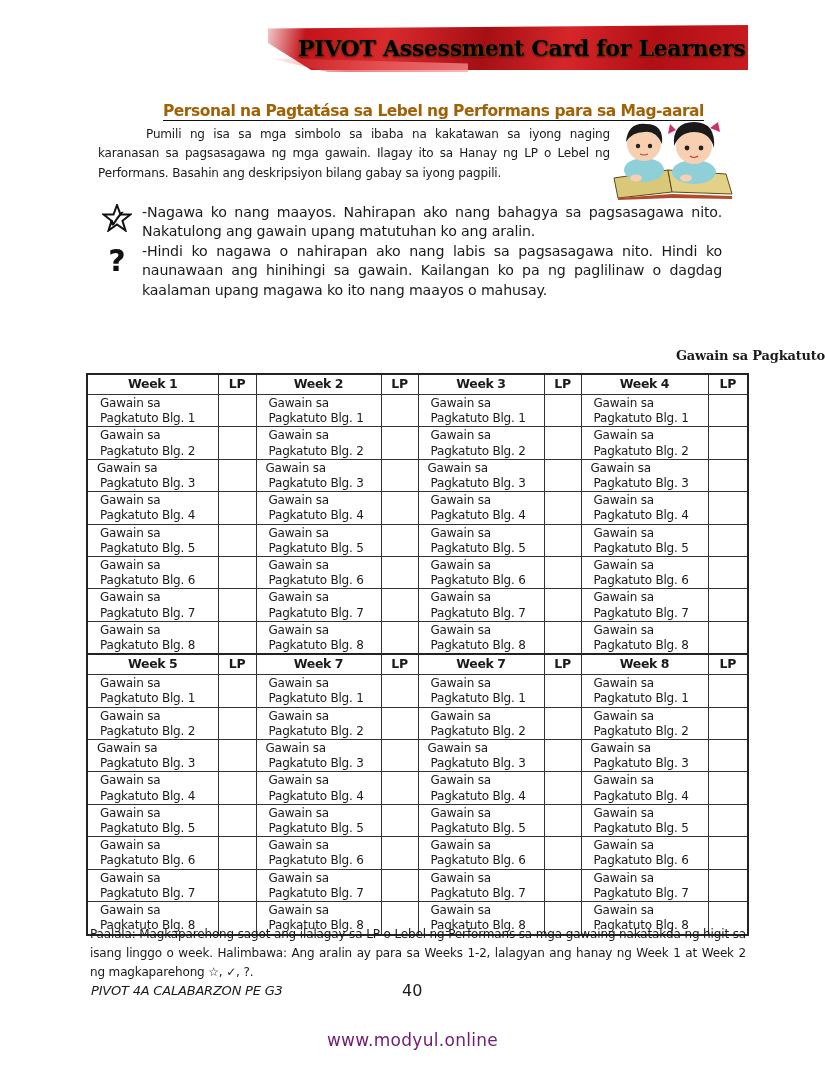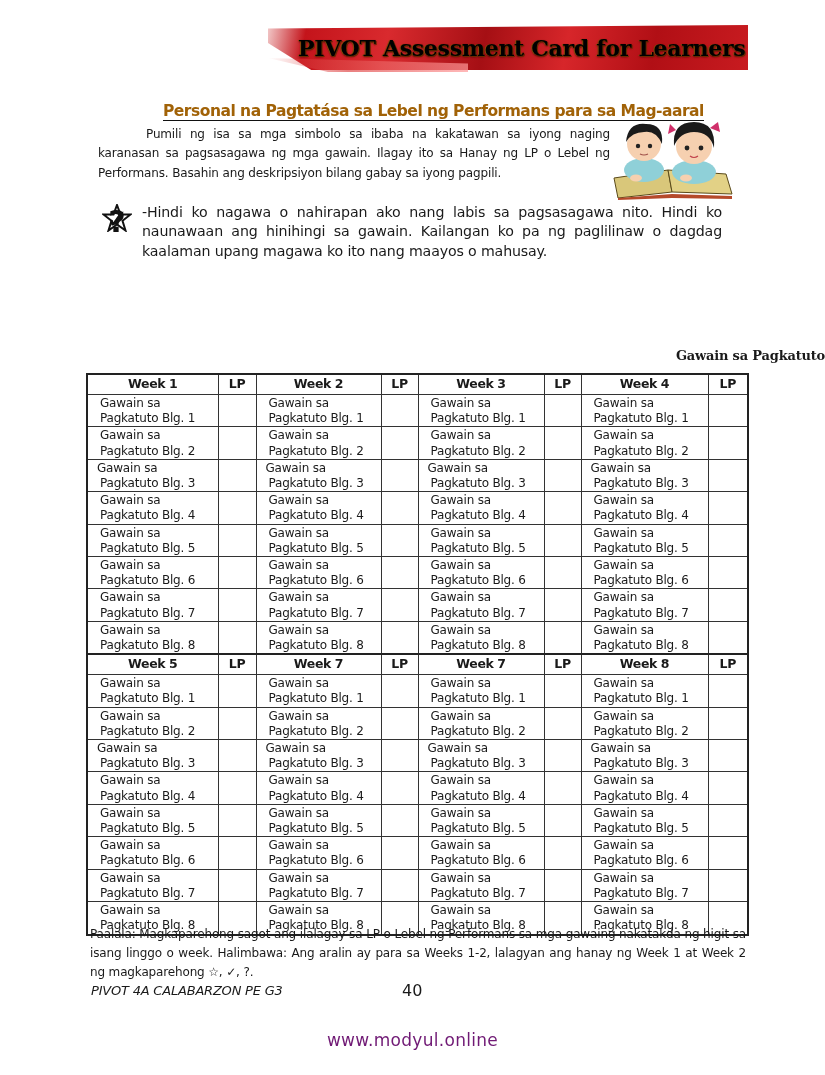--- a/index.html
+++ b/index.html
@@ -96,20 +96,21 @@
 <div class="legend">
   <div class="legend-item">
     <span class="legend-icon">
       <svg width="30" height="28" viewBox="0 0 30 28">
           <polygon points="15,1 18.5,10.5 28.5,10.5 20.5,16.8 23.5,26.5 15,20.5 6.5,26.5 9.5,16.8 1.5,10.5 11.5,10.5" fill="none" stroke="#111" stroke-width="2"></polygon>
         </svg>
     </span>
   </div>
   <div class="legend-item">
     <span class="legend-icon check">✓</span>
+    <span>-Nagawa ko nang maayos. Nahirapan ako nang bahagya sa pagsasagawa nito. Nakatulong ang gawain upang matutuhan ko ang aralin.</span>
   </div>
   <div class="legend-item">
     <span class="legend-icon question">?</span>
     <span>-Hindi ko nagawa o nahirapan ako nang labis  sa pagsasagawa nito. Hindi ko naunawaan  ang hinihingi sa gawain. Kailangan ko pa ng paglilinaw o dagdag kaalaman upang magawa  ko ito nang maayos o mahusay.</span>
   </div>
 </div>
 
 <div class="table-title">Gawain sa Pagkatuto</div>
 
 <table class="grid" id="grid">

